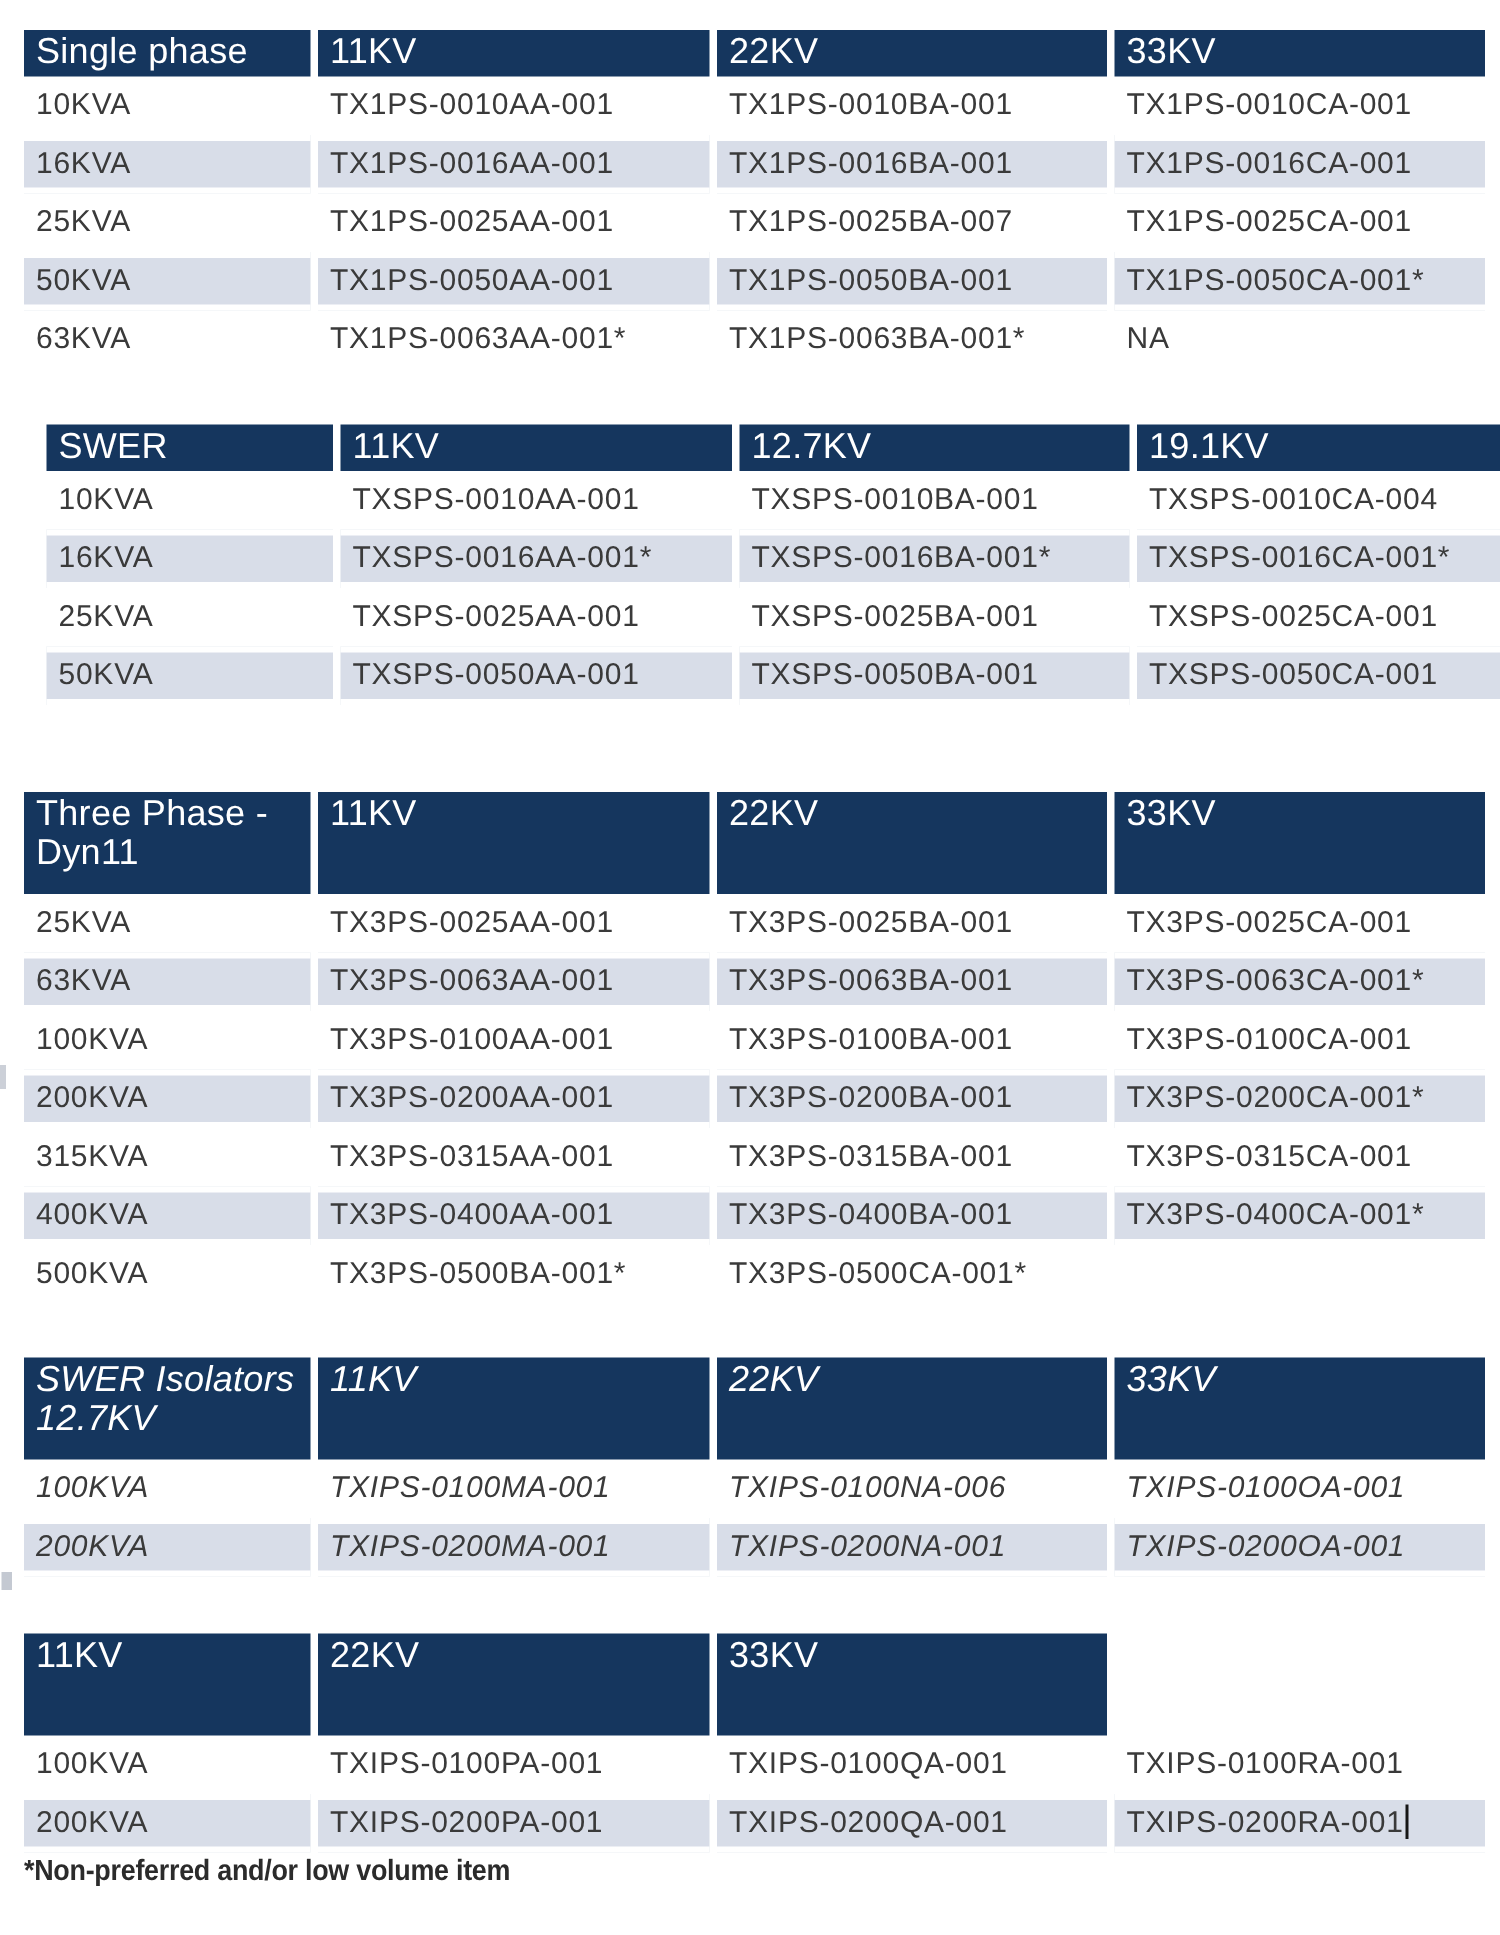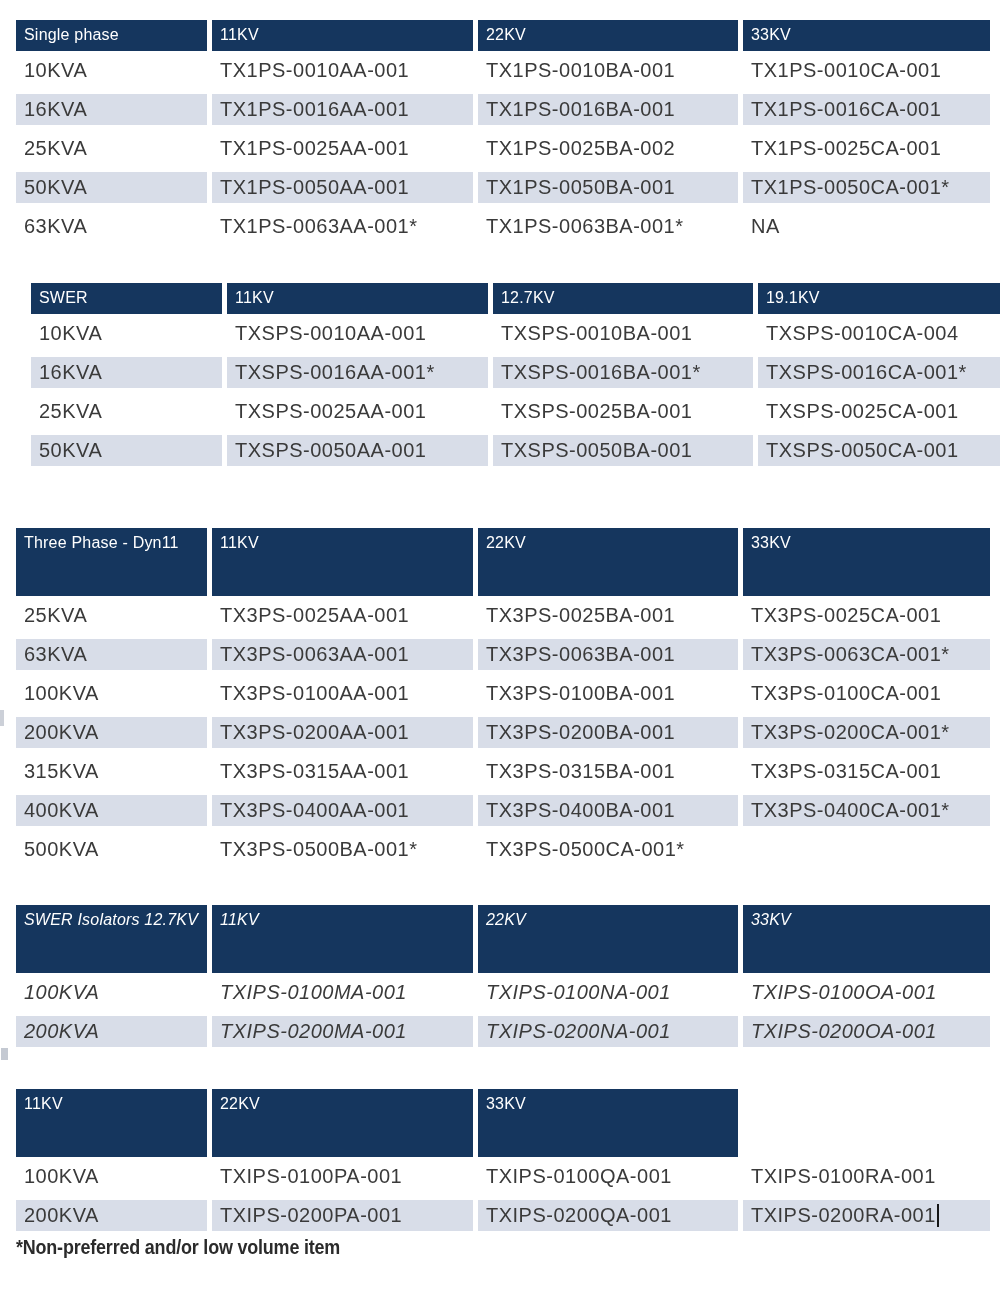--- a/index.html
+++ b/index.html
@@ -31,21 +31,21 @@
   .grid {
     display: grid;
     grid-template-columns: 191px 261px 260px 247px;
     column-gap: 5px;
   }
   .thead.single { height: 31px; }
   .thead.tall   { height: 68px; }
   .hcell {
     background: var(--header-bg);
     color: var(--header-text);
-    font-size: 16px;
+    font-size: 24px;
     line-height: 26px;
     padding: 2px 6px 0 8px;
     letter-spacing: 0.2px;
     overflow: hidden;
   }
   .trow { height: 39px; }
   .cell {
     color: var(--body-text);
     font-size: 20px;
     letter-spacing: 0.5px;
@@ -102,21 +102,21 @@
         </div>
         <div class="grid trow alt">
           <div class="cell"><span>16KVA</span></div>
           <div class="cell"><span>TX1PS-0016AA-001</span></div>
           <div class="cell"><span>TX1PS-0016BA-001</span></div>
           <div class="cell"><span>TX1PS-0016CA-001</span></div>
         </div>
         <div class="grid trow">
           <div class="cell"><span>25KVA</span></div>
           <div class="cell"><span>TX1PS-0025AA-001</span></div>
-          <div class="cell"><span>TX1PS-0025BA-002</span></div>
+          <div class="cell"><span>TX1PS-0025BA-007</span></div>
           <div class="cell"><span>TX1PS-0025CA-001</span></div>
         </div>
         <div class="grid trow alt">
           <div class="cell"><span>50KVA</span></div>
           <div class="cell"><span>TX1PS-0050AA-001</span></div>
           <div class="cell"><span>TX1PS-0050BA-001</span></div>
           <div class="cell"><span>TX1PS-0050CA-001*</span></div>
         </div>
         <div class="grid trow">
           <div class="cell"><span>63KVA</span></div>
@@ -218,21 +218,21 @@
     <div class="grid thead tall">
       <div class="hcell">SWER Isolators 12.7KV</div>
       <div class="hcell">11KV</div>
       <div class="hcell">22KV</div>
       <div class="hcell">33KV</div>
     </div>
     <div class="tbody">
         <div class="grid trow">
           <div class="cell"><span>100KVA</span></div>
           <div class="cell"><span>TXIPS-0100MA-001</span></div>
-          <div class="cell"><span>TXIPS-0100NA-001</span></div>
+          <div class="cell"><span>TXIPS-0100NA-006</span></div>
           <div class="cell"><span>TXIPS-0100OA-001</span></div>
         </div>
         <div class="grid trow alt">
           <div class="cell"><span>200KVA</span></div>
           <div class="cell"><span>TXIPS-0200MA-001</span></div>
           <div class="cell"><span>TXIPS-0200NA-001</span></div>
           <div class="cell"><span>TXIPS-0200OA-001</span></div>
         </div>
       </div>
   </section>

